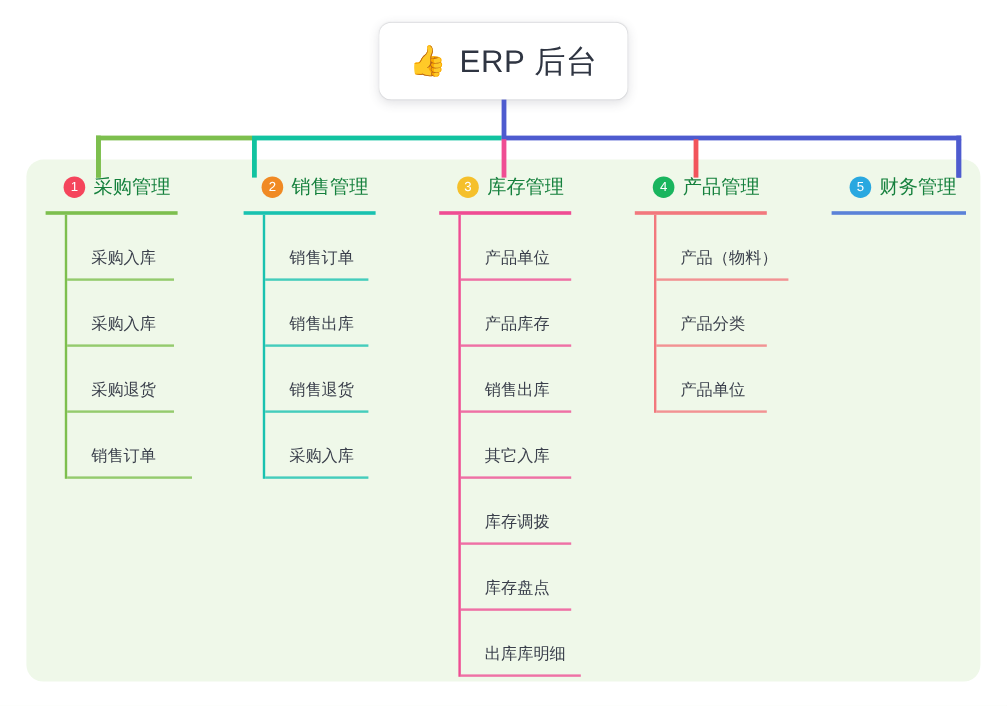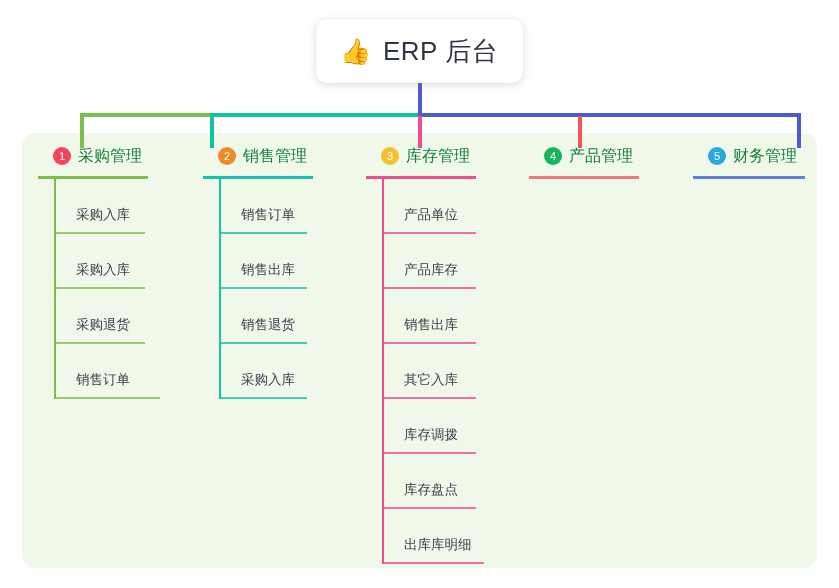--- a/index.html
+++ b/index.html
@@ -276,20 +276,35 @@
             <div class="item-rule" style="width: 100px; background: rgb(239, 77, 147); opacity: 0.8;"></div>
           </div>
         </div>
       </div>
       <div class="col" style="left: 529px;">
         <div class="col-head">
           <span class="badge" style="background: rgb(25, 181, 94);">4</span>
           <span class="col-title">产品管理</span>
         </div>
         <div class="col-rule" style="width: 110px; background: rgb(242, 120, 125);"></div>
+        <div class="col-body">
+          <div class="spine" style="background: rgb(242, 120, 125); height: 165px;"></div>
+          <div class="item">
+            <span class="item-label">产品（物料）</span>
+            <div class="item-rule" style="width: 110px; background: rgb(242, 120, 125); opacity: 0.8;"></div>
+          </div>
+          <div class="item">
+            <span class="item-label">产品分类</span>
+            <div class="item-rule" style="width: 92px; background: rgb(242, 120, 125); opacity: 0.8;"></div>
+          </div>
+          <div class="item">
+            <span class="item-label">产品单位</span>
+            <div class="item-rule" style="width: 92px; background: rgb(242, 120, 125); opacity: 0.8;"></div>
+          </div>
+        </div>
       </div>
       <div class="col" style="left: 693px;">
         <div class="col-head">
           <span class="badge" style="background: rgb(41, 168, 224);">5</span>
           <span class="col-title">财务管理</span>
         </div>
         <div class="col-rule" style="width: 112px; background: rgb(91, 130, 216);"></div>
       </div>
     </div>
 

